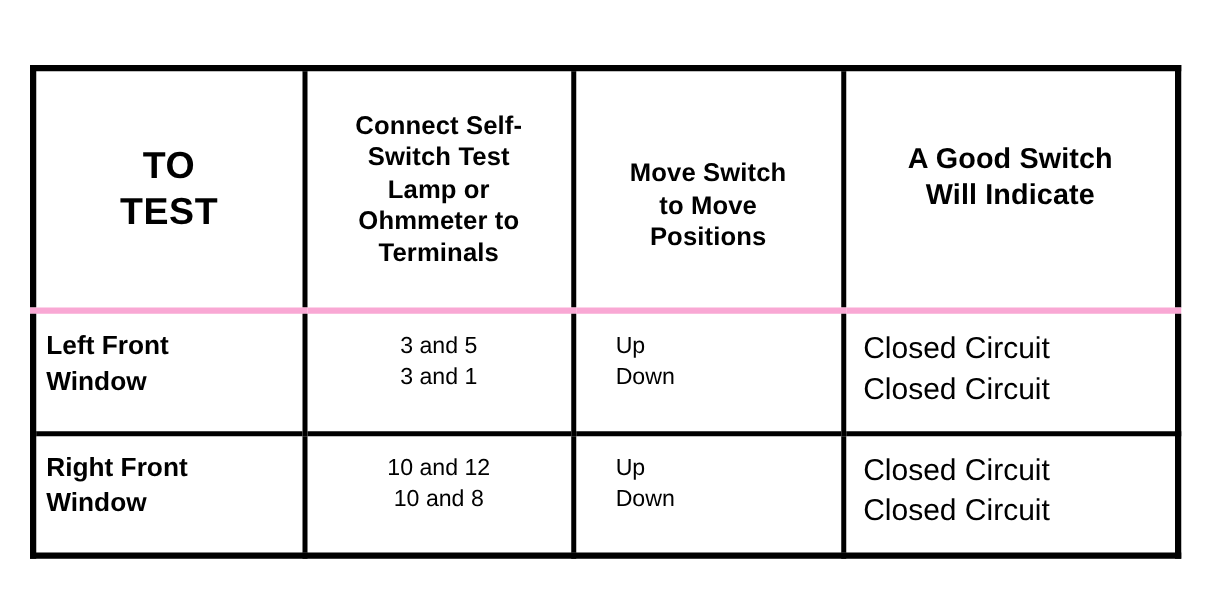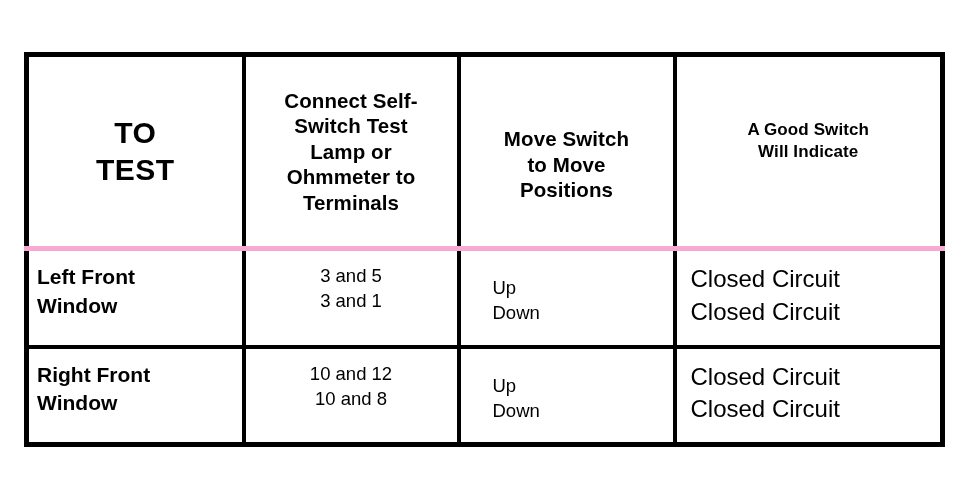--- a/index.html
+++ b/index.html
@@ -58,21 +58,21 @@
     font-size: 30px;
     letter-spacing: 0.5px;
     line-height: 1.22;
   }
   .hdr-block {
     font-size: 20.5px;
     letter-spacing: 0.1px;
   }
   .hdr-indicate-cell { vertical-align: bottom; }
   .hdr-indicate {
-    font-size: 17px;
+    font-size: 23px;
     padding-bottom: 22px;
   }
   .hdr-positions-cell { vertical-align: middle; }
   .hdr-positions { padding-top: 26px; }
 
   
   .test-table tbody tr { height: 98px; }
   .test-table tbody tr.row-sep td { border-top: 4px solid #000000; }
 
   .test-table tbody td {
@@ -94,21 +94,20 @@
   .c-terminals-val {
     font-size: 18.5px;
     font-weight: normal;
     text-align: center;
   }
   .c-positions-val {
     font-size: 18.5px;
     font-weight: normal;
     text-align: left;
     padding-left: 32px;
-    margin-top: 12px;
   }
   .c-indicate-val {
     font-size: 24px;
     font-weight: normal;
     text-align: left;
     padding-left: 14px;
   }
 
   .line { display: block; white-space: pre; }
 </style>

